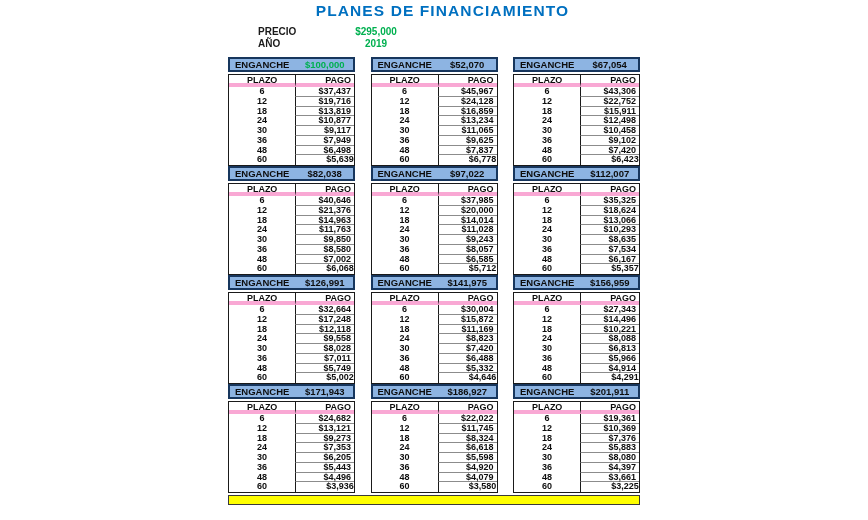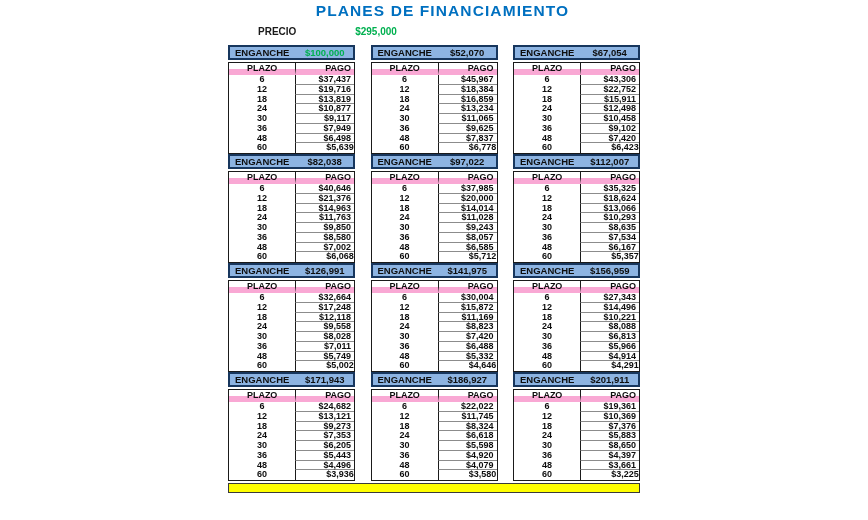--- a/index.html
+++ b/index.html
@@ -63,21 +63,21 @@
     margin-top: 2px;
     border: 1px solid #1a1a1a;
     background: #fff;
   }
   .head-row, .data-row { display: flex; }
   .head-row { height: 12px; line-height: 11px; }
   .head-row .cell {
     font-size: 9px;
     font-weight: bold;
     text-align: center;
-    border-bottom: 6px solid #f9a8d4;
+    border-bottom: 4px solid #f9a8d4;
   }
   .data-row { height: 9.75px; line-height: 9.75px; }
   .cell { font-size: 9px; font-weight: bold; color: #0d0d0d; }
   .cell.plazo { width: 53%; text-align: center; }
   .cell.pago  { width: 47%; text-align: right; padding-right: 3px; border-left: 1px solid #1a1a1a; }
   .data-row .cell.pago { border-bottom: 1px solid #8c8c8c; }
   .data-row:last-child .cell.pago { border-bottom: none; padding-left: 30px; }
   .bottom-highlight {
     margin-top: 2px;
     height: 10px;
@@ -90,20 +90,24 @@
 
 <div class="page-title">PLANES DE FINANCIAMIENTO</div>
 
 <div class="sheet">
 
   <div class="info-block">
     <div class="info-row">
       <div class="info-label">PRECIO</div>
       <div class="info-value">$295,000</div>
     </div>
+    <div class="info-row">
+      <div class="info-label">AÑO</div>
+      <div class="info-value">2019</div>
+    </div>
   </div>
 
   <div class="plans-grid">
   <div class="plan-table">
     <div class="plan-header">
       <span class="eng-label">ENGANCHE</span>
       <span class="eng-value" style="color: rgb(0, 176, 80); text-align: center;">$100,000</span>
     </div>
     <div class="plan-body">
       <div class="head-row">
@@ -157,21 +161,21 @@
         <div class="cell plazo">PLAZO</div>
         <div class="cell pago">PAGO</div>
       </div>
       <div>
             <div class="data-row">
               <div class="cell plazo">6</div>
               <div class="cell pago">$45,967</div>
             </div>
             <div class="data-row">
               <div class="cell plazo">12</div>
-              <div class="cell pago">$18,384</div>
+              <div class="cell pago">$24,128</div>
             </div>
             <div class="data-row">
               <div class="cell plazo">18</div>
               <div class="cell pago">$16,859</div>
             </div>
             <div class="data-row">
               <div class="cell plazo">24</div>
               <div class="cell pago">$13,234</div>
             </div>
             <div class="data-row">
@@ -639,21 +643,21 @@
             <div class="data-row">
               <div class="cell plazo">18</div>
               <div class="cell pago">$7,376</div>
             </div>
             <div class="data-row">
               <div class="cell plazo">24</div>
               <div class="cell pago">$5,883</div>
             </div>
             <div class="data-row">
               <div class="cell plazo">30</div>
-              <div class="cell pago">$8,650</div>
+              <div class="cell pago">$8,080</div>
             </div>
             <div class="data-row">
               <div class="cell plazo">36</div>
               <div class="cell pago">$4,397</div>
             </div>
             <div class="data-row">
               <div class="cell plazo">48</div>
               <div class="cell pago">$3,661</div>
             </div>
             <div class="data-row">

